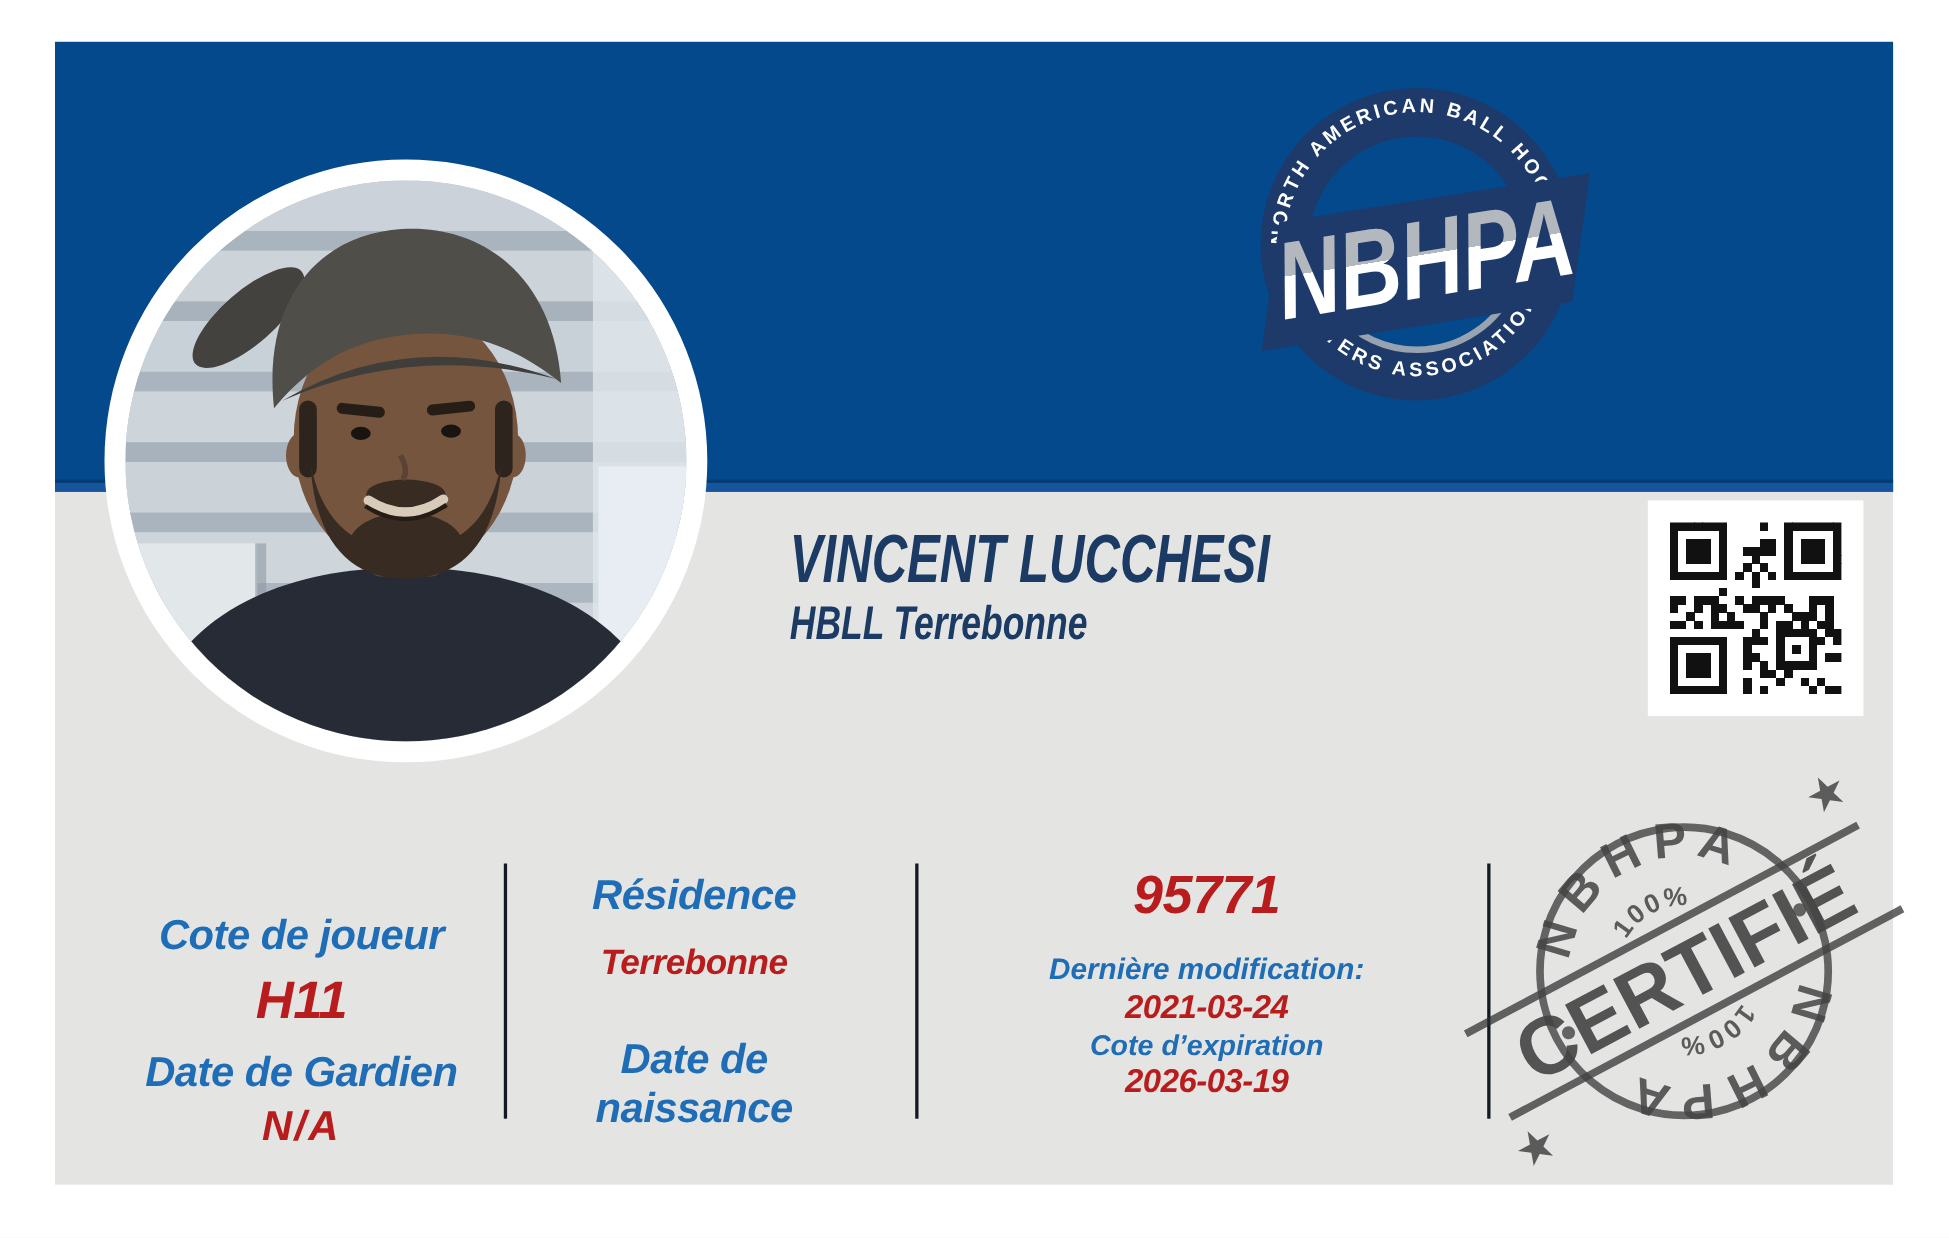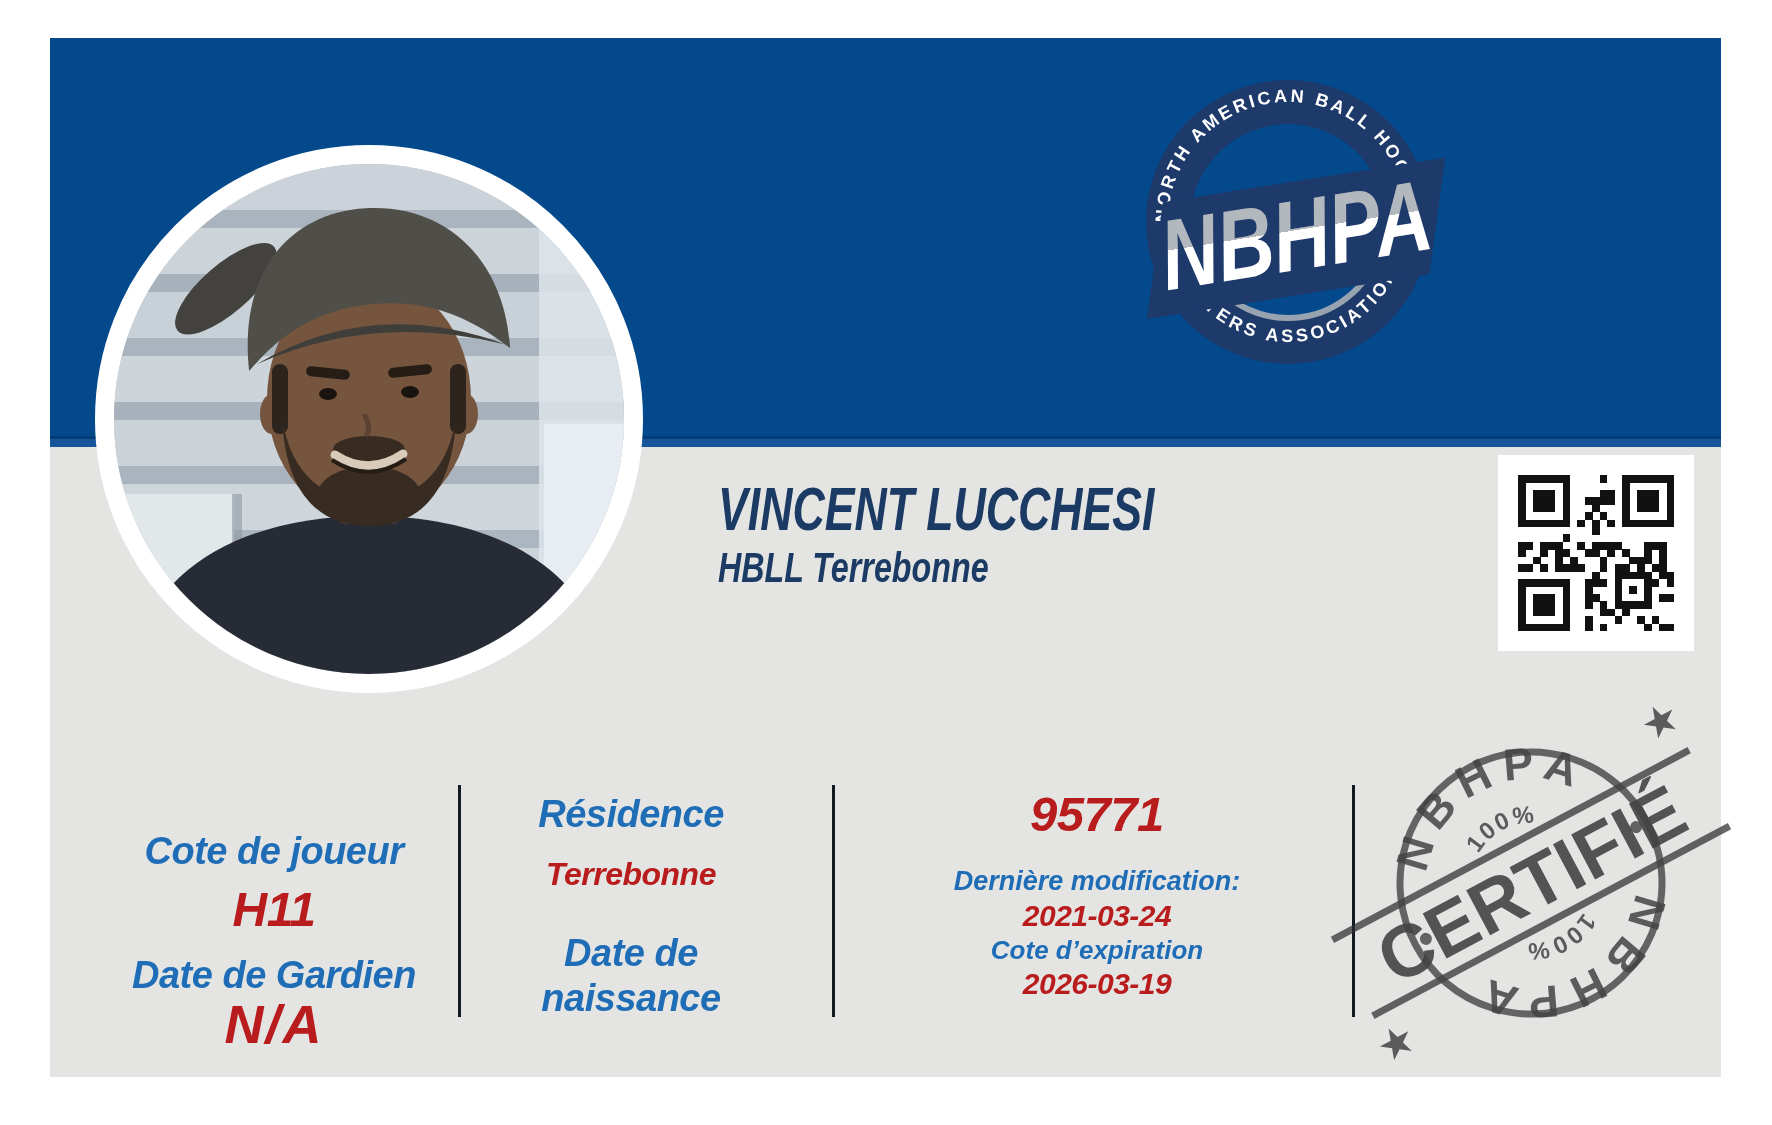--- a/index.html
+++ b/index.html
@@ -25,27 +25,27 @@
         color:#1b3a64;white-space:nowrap;transform:scaleX(.75);transform-origin:left top;line-height:1.1;}
 
   .col{position:absolute;text-align:center;font-style:italic;font-weight:bold;letter-spacing:-0.5px;}
   .col1{left:72px;top:754px;width:304px;margin-top:37px;}
   .col2{left:431px;top:754px;width:300px;}
   .col3{left:847px;top:743px;width:400px;}
   .lab{color:#1e6db6;}
   .val{color:#b91c1c;}
   .f38{font-size:38px;line-height:45px;}
   .f48{font-size:48px;line-height:55px;}
-  .f46{font-size:54px;line-height:53px;letter-spacing:2px;}
+  .f46{font-size:38px;line-height:53px;letter-spacing:2px;}
   .f32{font-size:32px;line-height:38px;}
   .f58{font-size:49px;line-height:66px;}
   .f27{font-size:27px;line-height:33px;letter-spacing:0;}
   .f30{font-size:30px;line-height:36px;}
   .f26{font-size:26px;line-height:32px;letter-spacing:0;}
-  .mt8{margin-top:8px;} .mt14{margin-top:18px;} .mt16{margin-top:16px;} .mt38{margin-top:38px;}
+  .mt8{margin-top:8px;} .mt14{margin-top:18px;} .mt16{margin-top:16px;} .mt38{margin-top:48px;}
 
   .divider{position:absolute;top:747px;width:3px;height:232px;background:#141a23;}
   .d1{left:408px;} .d2{left:782px;} .d3{left:1302px;}
 
   .stamp{position:absolute;left:1261px;top:625px;width:440px;height:440px;opacity:.88;}
 </style>
 </head>
 <body>
 
 <div class="page">

